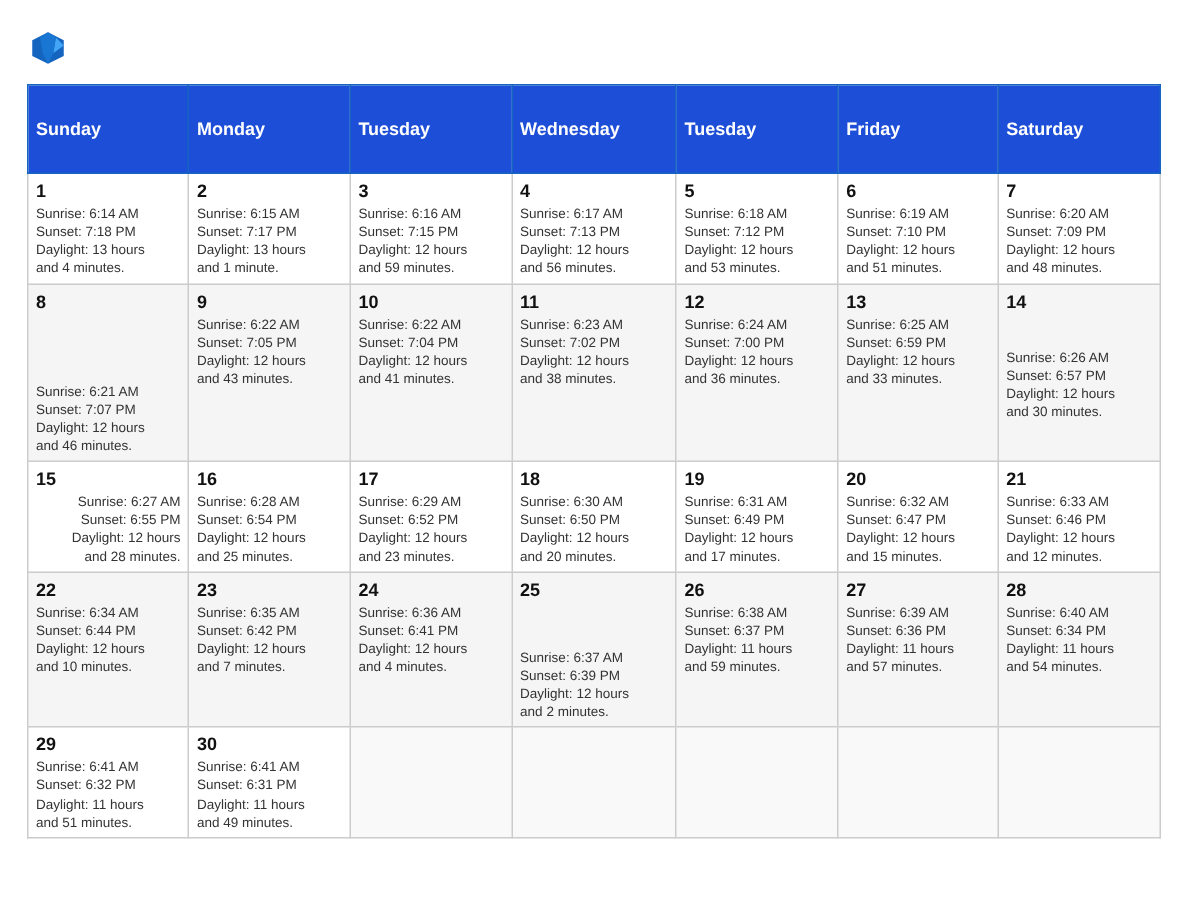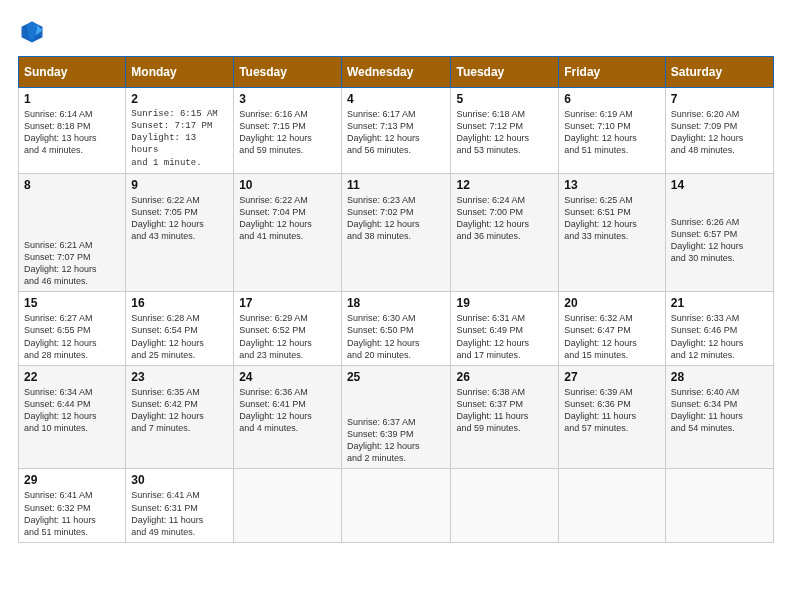--- a/index.html
+++ b/index.html
@@ -48,24 +48,24 @@
     .location {
       font-size: 14px;
       color: #444;
     }
     .calendar {
       width: 100%;
       border-collapse: collapse;
       font-size: 10px;
     }
     .calendar thead tr th {
-      background-color: #a16207;
+      background-color: #1d4ed8;
       color: #fff;
       text-align: left;
-      padding: 8px 5px;
+      padding: 22px 5px;
       font-size: 12px;
       font-weight: bold;
       border: 1px solid #1565c0;
     }
     .calendar tbody tr td {
       border: 1px solid #ccc;
       vertical-align: top;
       padding: 4px 5px;
       width: 113px;
       min-height: 70px;
@@ -121,27 +121,27 @@
           <th>Tuesday</th>
           <th>Friday</th>
           <th>Saturday</th>
         </tr>
     </thead>
     <tbody id="calendar-body">
     <tr>
           <td>
             <div class="day-number">1</div>
             <div class="day-detail" style="white-space: pre-line;">Sunrise: 6:14 AM
-Sunset: 8:18 PM
+Sunset: 7:18 PM
 Daylight: 13 hours
 and 4 minutes.</div>
           </td>
           <td>
             <div class="day-number">2</div>
-            <div class="day-detail" style="white-space: pre-line; font-family: Liberation Mono, monospace;">Sunrise: 6:15 AM
+            <div class="day-detail" style="white-space: pre-line;">Sunrise: 6:15 AM
 Sunset: 7:17 PM
 Daylight: 13 hours
 and 1 minute.</div>
           </td>
           <td>
             <div class="day-number">3</div>
             <div class="day-detail" style="white-space: pre-line;">Sunrise: 6:16 AM
 Sunset: 7:15 PM
 Daylight: 12 hours
 and 59 minutes.</div>
@@ -207,36 +207,36 @@
           <td>
             <div class="day-number">12</div>
             <div class="day-detail" style="white-space: pre-line;">Sunrise: 6:24 AM
 Sunset: 7:00 PM
 Daylight: 12 hours
 and 36 minutes.</div>
           </td>
           <td>
             <div class="day-number">13</div>
             <div class="day-detail" style="white-space: pre-line;">Sunrise: 6:25 AM
-Sunset: 6:51 PM
+Sunset: 6:59 PM
 Daylight: 12 hours
 and 33 minutes.</div>
           </td>
           <td>
             <div class="day-number">14</div>
             <div class="day-detail" style="white-space: pre-line; margin-top: 24px;">Sunrise: 6:26 AM
 Sunset: 6:57 PM
 Daylight: 12 hours
 and 30 minutes.</div>
           </td>
         </tr>
         <tr>
           <td>
             <div class="day-number">15</div>
-            <div class="day-detail" style="white-space: pre-line;">Sunrise: 6:27 AM
+            <div class="day-detail" style="white-space: pre-line; text-align: right;">Sunrise: 6:27 AM
 Sunset: 6:55 PM
 Daylight: 12 hours
 and 28 minutes.</div>
           </td>
           <td>
             <div class="day-number">16</div>
             <div class="day-detail" style="white-space: pre-line;">Sunrise: 6:28 AM
 Sunset: 6:54 PM
 Daylight: 12 hours
 and 25 minutes.</div>

